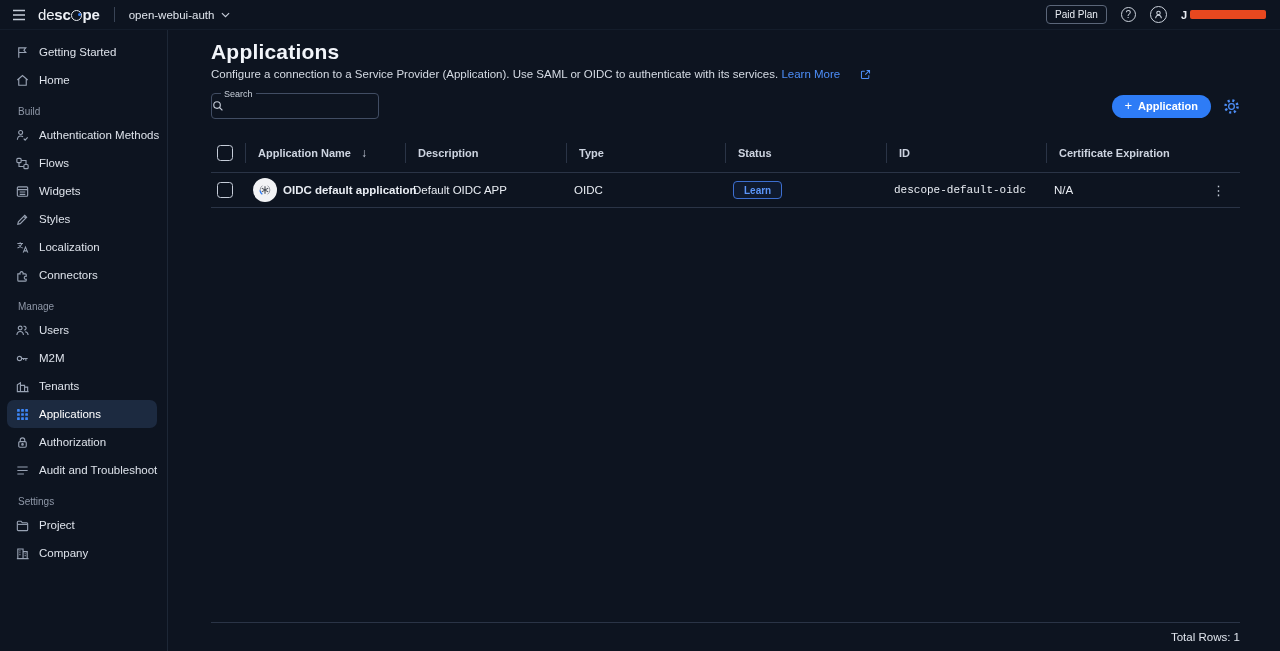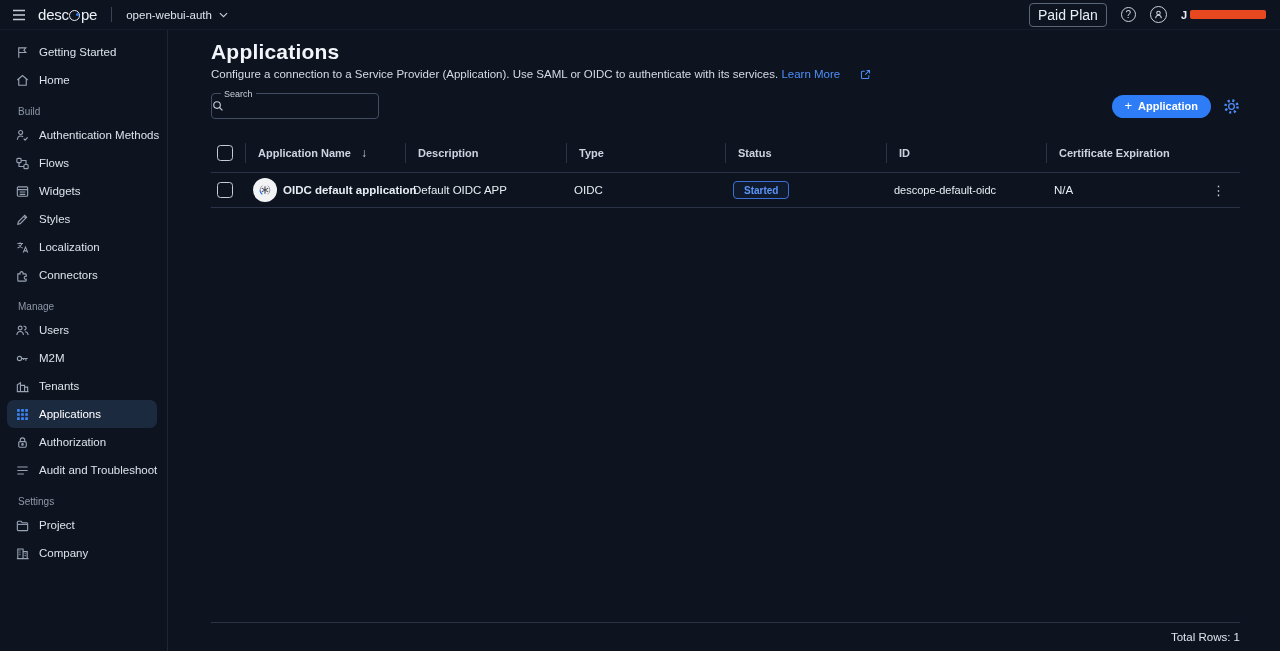--- a/index.html
+++ b/index.html
@@ -9,27 +9,27 @@
     font-family:"Liberation Sans",sans-serif;
     -webkit-font-smoothing:antialiased;
   }
   svg{display:block}
   
   .topbar{height:30px;display:flex;align-items:center;padding:0 14px 0 10px;
     border-bottom:1px solid #141d2b;box-sizing:border-box}
   .burger{cursor:pointer;display:flex;padding:2px}
   .logo{display:flex;align-items:center;margin-left:10px;font-size:15px;color:#eef1f6;cursor:pointer;letter-spacing:-0.2px}
   .logo .lt{font-weight:400}
-  .logo .lb{font-weight:400}
+  .logo .lb{font-weight:700}
   .lens{width:9px;height:9px;border:1.6px solid #e6eaf0;border-radius:50%;display:inline-block;position:relative;margin:0 0.5px;top:1px}
   .lens::after{content:"";position:absolute;width:3px;height:3px;background:#2e7cf6;border-radius:50%;right:0.4px;top:2.4px}
   .tb-div{width:1px;height:15px;background:#394456;margin:0 14px}
   .project{font-size:11.5px;color:#dfe4ec;display:flex;align-items:center;gap:7px;cursor:pointer}
   .tb-right{margin-left:auto;display:flex;align-items:center;gap:14px}
-  .paid{font-size:14px;color:#e9edf3;border:1px solid #5b6679;border-radius:4px;padding:3px 8px;background:transparent;cursor:pointer;font-family:inherit}
+  .paid{font-size:10px;color:#e9edf3;border:1px solid #5b6679;border-radius:4px;padding:3px 8px;background:transparent;cursor:pointer;font-family:inherit}
   .help{width:15px;height:15px;border:1.3px solid #ccd3dd;border-radius:50%;font-size:10px;display:flex;align-items:center;justify-content:center;color:#ccd3dd;cursor:pointer;box-sizing:border-box}
   .useri{width:17px;height:17px;border:1.3px solid #ccd3dd;border-radius:50%;display:flex;align-items:center;justify-content:center;cursor:pointer;box-sizing:border-box}
   .uname{font-size:11px;font-weight:700;display:flex;align-items:center;gap:3px;cursor:pointer}
   .redact{width:76px;height:9px;background:#e8481f;border-radius:2px;display:inline-block}
   
   .sidebar{position:absolute;top:30px;left:0;width:168px;bottom:0;border-right:1px solid #1d2736;padding-top:8px;box-sizing:border-box}
   .nav-item{height:28px;display:flex;align-items:center;gap:9px;padding-left:8px;margin:0 10px 0 7px;border-radius:7px;font-size:11.5px;color:#dde2ea;cursor:pointer;white-space:nowrap}
   .nav-item .nic{width:15px;display:flex;flex:none}
   .nav-item.selected{background:#1c2a40;color:#fff}
   .nav-section{font-size:10px;color:#8e97a7;padding:12px 0 4px 18px}
@@ -52,21 +52,21 @@
   .th{font-size:11px;font-weight:700;color:#cdd4e0;height:20px;display:flex;align-items:center;padding-left:12px;border-left:1px solid #2a3446;box-sizing:border-box;gap:10px;white-space:nowrap}
   .th-check{border-left:none;padding-left:6px}
   .sort{color:#c2c9d6;font-size:12px;cursor:pointer;font-weight:400}
   .checkbox{width:14px;height:14px;border:1.6px solid #c6cdd9;border-radius:3.5px;display:inline-block;cursor:pointer;box-sizing:content-box}
   .tr{height:34px;border-bottom:1px solid #2a3446;font-size:11.5px;color:#e9edf3;cursor:pointer}
   .td{padding-left:8px;display:flex;align-items:center;white-space:nowrap}
   .td-check{padding-left:6px}
   .td-name{gap:6px;font-weight:600}
   .avatar{width:24px;height:24px;border-radius:50%;background:#f2f3f5;display:flex;align-items:center;justify-content:center;flex:none}
   .badge{font-size:10px;color:#5b95f8;border:1px solid #3d6fd0;background:rgba(46,108,216,0.08);border-radius:4px;padding:2.5px 10px;font-weight:600}
-  .mono{font-family:Liberation Sans, sans-serif;font-size:11px}
+  .mono{font-family:Liberation Mono, monospace;font-size:11px}
   .td-last{justify-content:space-between;padding-right:12px}
   .kebab{color:#c6cdd9;font-size:13px;cursor:pointer;padding:0 3px;line-height:1}
   .tfoot{position:absolute;left:43px;right:40px;bottom:8px;border-top:1px solid #2a3446;padding-top:8px;text-align:right;font-size:11.5px;color:#dfe4ec}
 </style>
 </head>
 <body>
 
 <header class="topbar">
   <span class="burger">
     <svg width="14" height="12" viewBox="0 0 14 12" stroke="#c6cdd9" stroke-width="1.5" fill="none">
@@ -314,21 +314,21 @@
             <path d="M8.6 6.2A7 7 0 0 0 8.6 17.8" stroke="#8b9099" stroke-width="1.2"></path>
             <path d="M15.4 6.2A7 7 0 0 1 15.4 17.8" stroke="#8b9099" stroke-width="1.2"></path>
             <path d="M8.2 17.5A7 7 0 0 1 5.3 12.6" stroke="#2e7cf6" stroke-width="1.7"></path>
           </svg>
       </span>
       <span>OIDC default application</span>
     </div>
     <div class="td">Default OIDC APP</div>
     <div class="td">OIDC</div>
     <div class="td">
-      <span class="badge">Started</span>
+      <span class="badge">Learn</span>
     </div>
     <div class="td mono">descope-default-oidc</div>
     <div class="td td-last">
       <span>N/A</span>
       <span class="kebab">⋮</span>
     </div>
   </div>
 
   <div class="tfoot">
     <span>Total Rows: 1</span>

